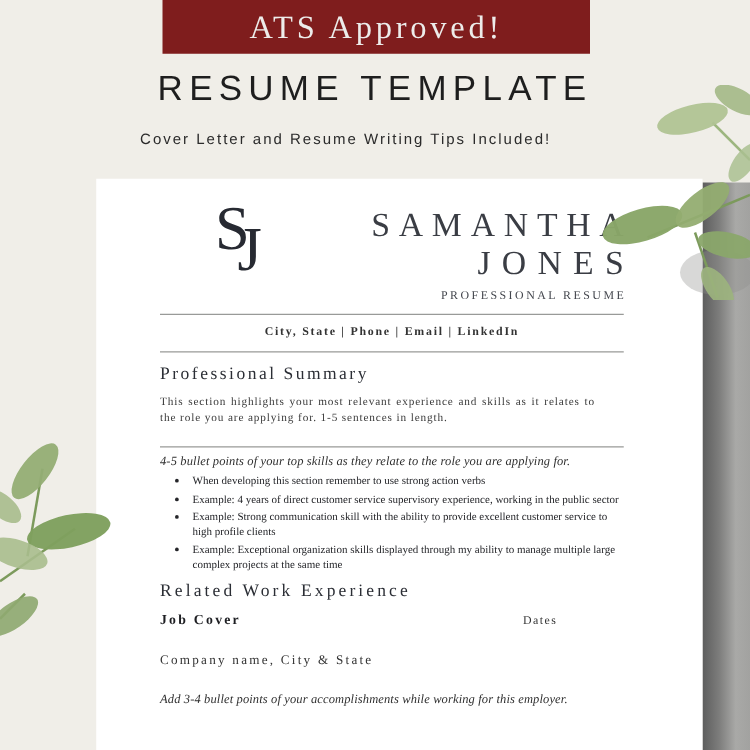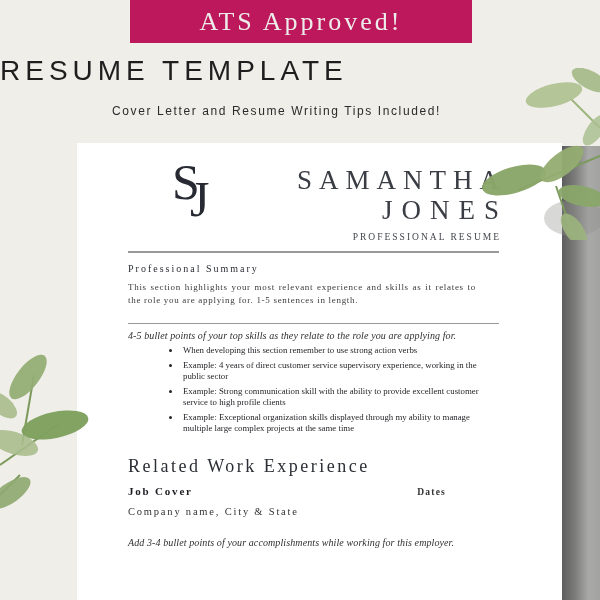--- a/index.html
+++ b/index.html
@@ -8,29 +8,30 @@
     position:relative;
     background:#f0eee8;
     overflow:hidden;
     font-family:"Liberation Serif", serif;
     color:#2e3138;
   }
 
   
   .banner {
     position:absolute; left:130px; top:0; width:342px; height:43px;
-    background:#be185d;
+    background:#7f1d1d;
     display:flex; align-items:center; justify-content:center;
   }
   .banner-text {
     color:#edecea; font-size:26px; letter-spacing:3px;
     font-family:"Liberation Serif", serif;
   }
   .promo-title {
     position:absolute; left:0; top:55px; width:600px;
+    text-align:center;
     font-family:"Liberation Sans", sans-serif;
     font-size:28px; letter-spacing:5px; color:#1e1e1e; font-weight:400;
   }
   .promo-subtitle {
     position:absolute; left:0; top:104px; width:553px;
     text-align:center;
     font-family:"Liberation Sans", sans-serif;
     font-size:12px; letter-spacing:1.6px; color:#2b2b2b;
   }
 
@@ -55,43 +56,43 @@
   .name-line1 { font-size:27px; letter-spacing:7px; margin-right:-7px; line-height:30px; }
   .name-line2 { font-size:27px; letter-spacing:9px; margin-right:-9px; line-height:30px; }
   .prof-title { font-size:9.5px; letter-spacing:2px; margin-right:-2px; margin-top:7px; color:#43464d; }
 
   .rule { border:0; border-top:1px solid #999a98; }
   .contact-line {
     text-align:center; font-size:9.5px; letter-spacing:1.4px;
     padding:9px 0 10px 0; color:#333; font-weight:600;
   }
 
-  .sec-heading { font-size:10px; letter-spacing:2px; color:#2b2e35; font-weight:500; }
+  .sec-heading { font-size:14px; letter-spacing:2px; color:#2b2e35; font-weight:500; }
   .summary-heading { margin-top:10px; }
   .summary-body {
     margin-top:7px; width:348px; font-size:9px; letter-spacing:0.7px;
     line-height:12.5px; color:#3b3b3b; text-align:justify; font-weight:500;
   }
   .rule-mid { margin-top:17px; }
 
   .hl-heading { margin-top:15px; }
   .intro-italic {
     margin-top:6px; font-style:italic; font-size:10px; color:#2f2f2f; letter-spacing:0.1px;
   }
   ul.bullets { margin-top:4px; padding-left:24px; list-style:disc; }
   ul.bullets li {
     font-size:8.8px; line-height:11.5px; color:#25262a;
-    margin-bottom:3px; padding-left:2px;margin-left:29px;
+    margin-bottom:3px; padding-left:2px;
   }
 
-  .rwe-heading { margin-top:21px; font-size:18px; letter-spacing:2.5px; }
+  .rwe-heading { margin-top:9px; font-size:14px; letter-spacing:2.5px; }
   .job-row { margin-top:8px; display:flex; justify-content:space-between; align-items:baseline; }
   .job-title { font-size:11px; font-weight:bold; letter-spacing:1.8px; color:#1d1e22; }
-  .job-dates { font-size:9.5px; letter-spacing:1.2px; color:#333; padding-right:53px;font-weight:bold; }
-  .company-line { margin-top:9px; font-size:10.5px; letter-spacing:1.8px; color:#333; }
+  .job-dates { font-size:9.5px; letter-spacing:1.2px; color:#333; padding-right:53px; }
+  .company-line { margin-top:21px; font-size:10.5px; letter-spacing:1.8px; color:#333; }
   .exp-intro { margin-top:20px; }
 
   
   .leaf-svg { position:absolute; }
   .leaf-right { left:478px; top:68px; width:122px; height:172px; }
   .leaf-left { left:0; top:345px; width:96px; height:168px; }
 </style>
 </head>
 <body>
 
@@ -111,20 +112,21 @@
       <span class="m2">J</span>
     </div>
     <div class="name-block">
       <div class="name-line1">SAMANTHA</div>
       <div class="name-line2">JONES</div>
       <div class="prof-title">PROFESSIONAL RESUME</div>
     </div>
   </div>
 
   <hr class="rule">
+  <div class="contact-line">City, State  |  Phone  |  Email  |  LinkedIn</div>
   <hr class="rule">
 
   <div class="sec-heading summary-heading">Professional Summary</div>
   <div class="summary-body">This section highlights your most relevant experience and skills as it relates to the role you are applying for. 1-5 sentences in length.</div>
 
   <hr class="rule rule-mid">
 
   <div class="intro-italic">4-5 bullet points of your top skills as they relate to the role you are applying for.</div>
   <ul class="bullets">
     <li>When developing this section remember to use strong action verbs</li>

